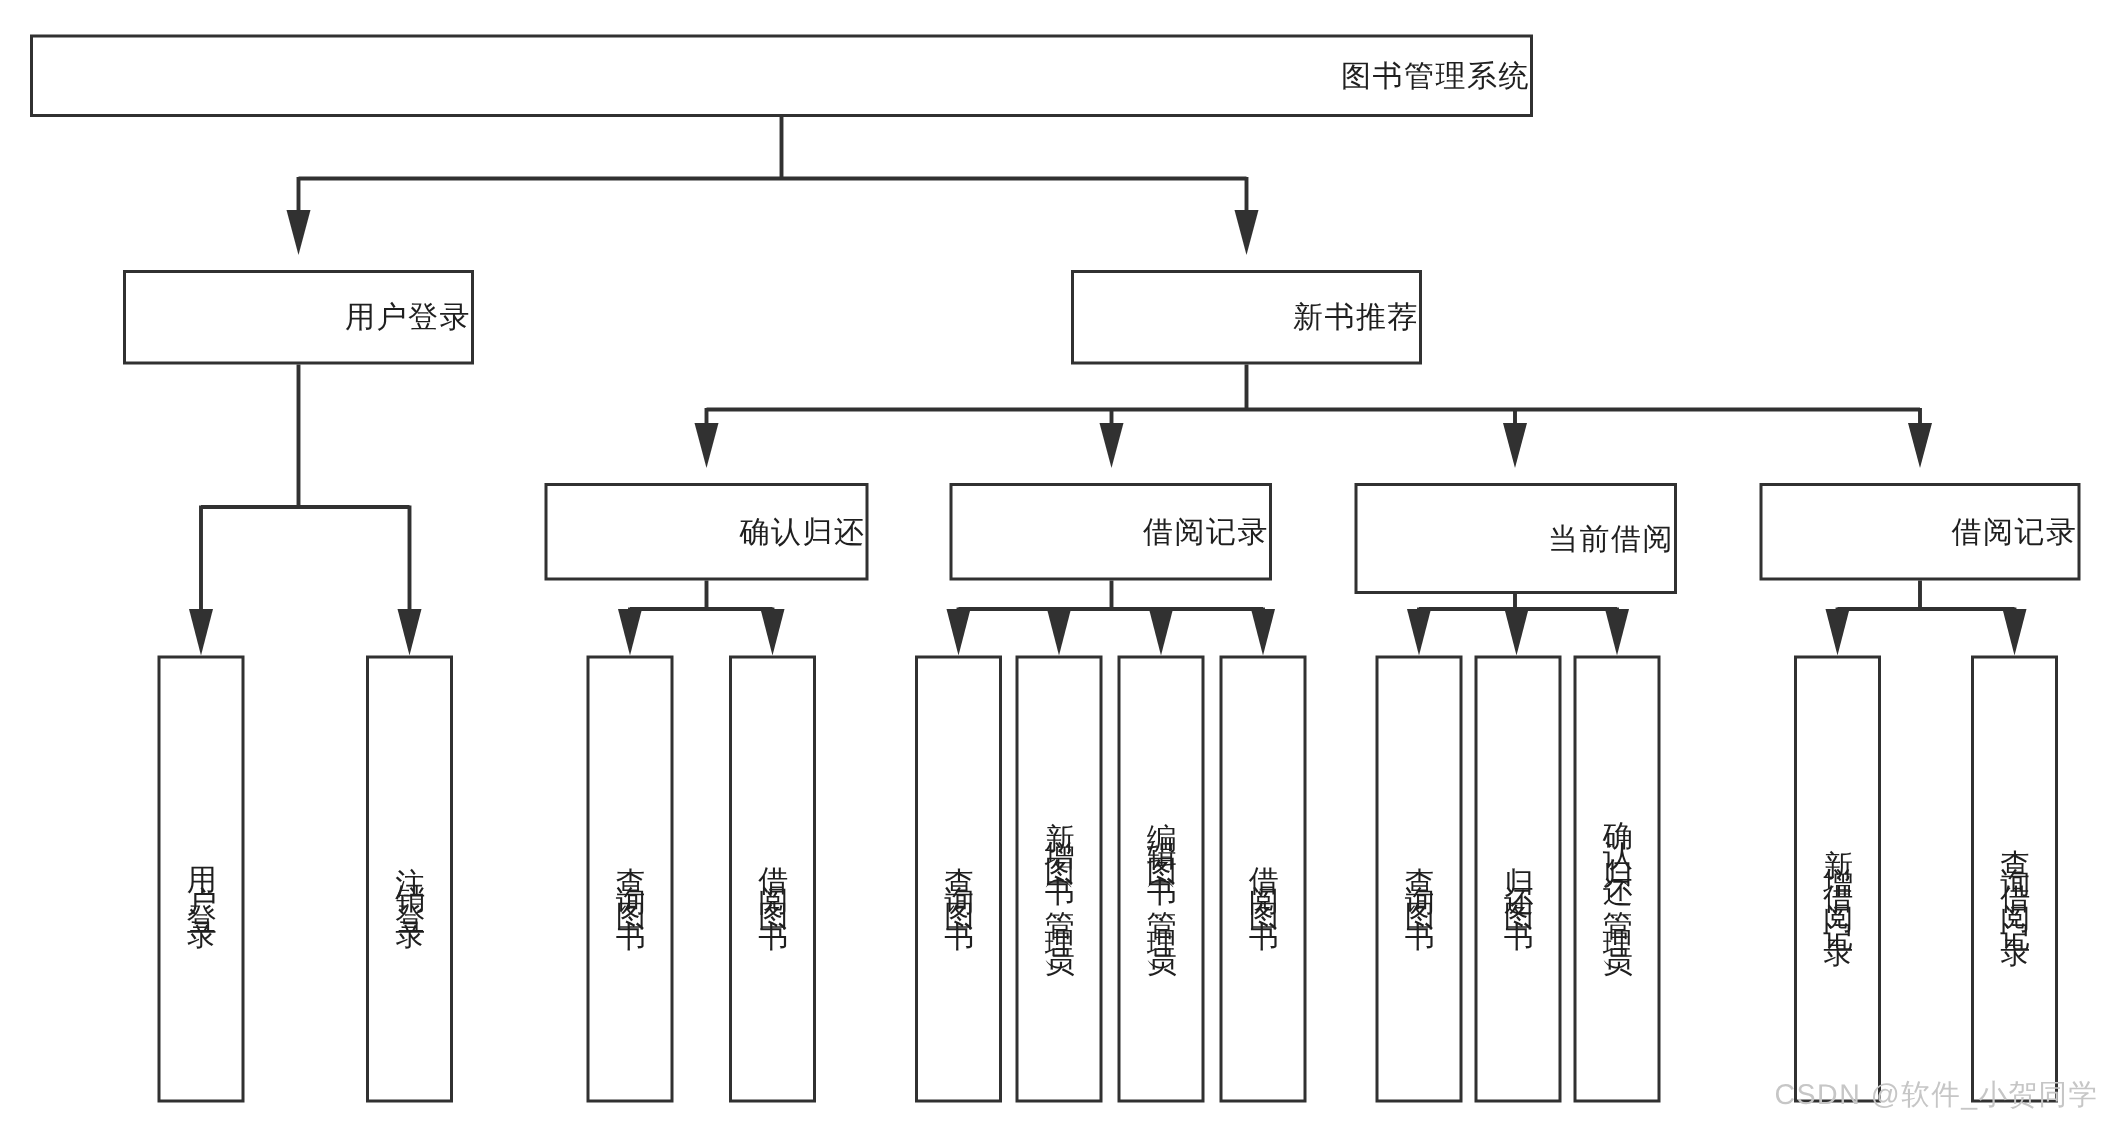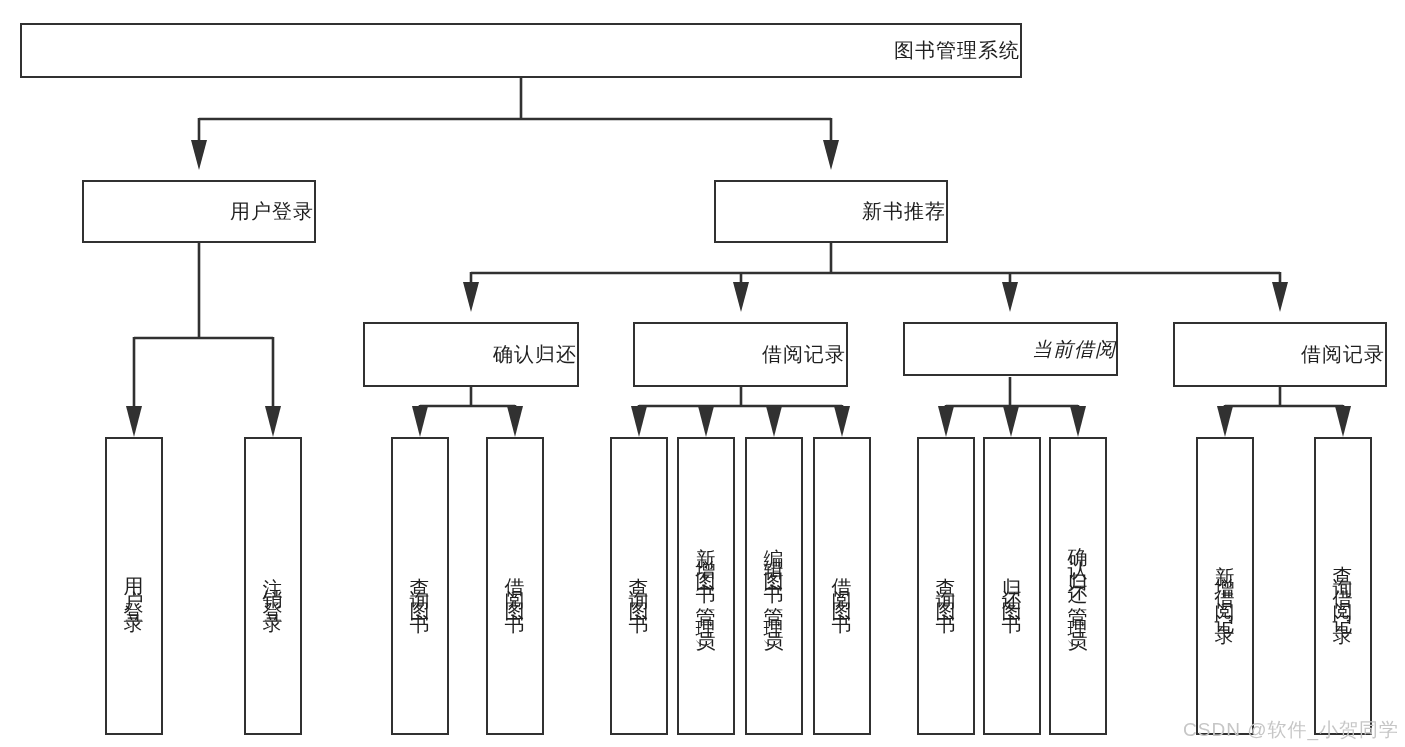--- a/index.html
+++ b/index.html
@@ -86,21 +86,21 @@
   <div class="node" style="left:714px;top:170px;width:234px;height:63px;">
     <span>新书推荐</span>
   </div>
 
   <div class="node" style="left:363px;top:312px;width:216px;height:65px;">
     <span>确认归还</span>
   </div>
   <div class="node" style="left:633px;top:312px;width:215px;height:65px;">
     <span>借阅记录</span>
   </div>
-  <div class="node" style="left:903px;top:312px;width:215px;height:54px;font-style:italic;">
+  <div class="node" style="left:903px;top:312px;width:215px;height:74px;">
     <span>当前借阅</span>
   </div>
   <div class="node" style="left:1173px;top:312px;width:214px;height:65px;">
     <span>借阅记录</span>
   </div>
 
   <div class="leaf" style="left:105px;top:437px;width:58px;height:298px;">
     <span class="vtext">用户登录</span>
   </div>
   <div class="leaf" style="left:244px;top:437px;width:58px;height:298px;">

